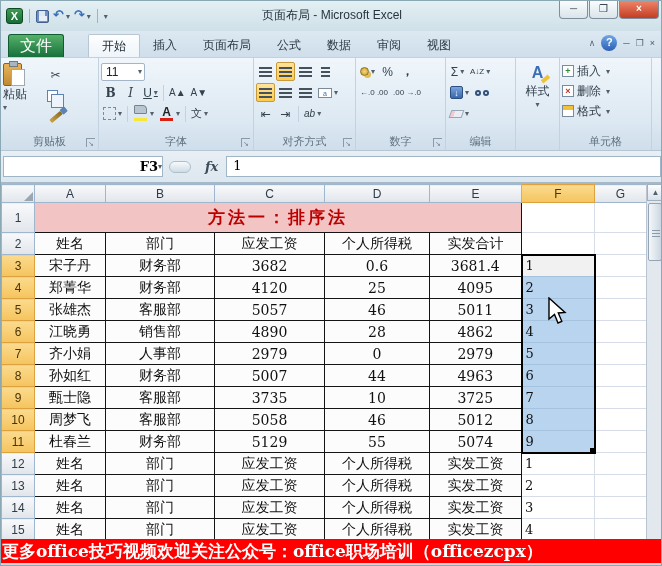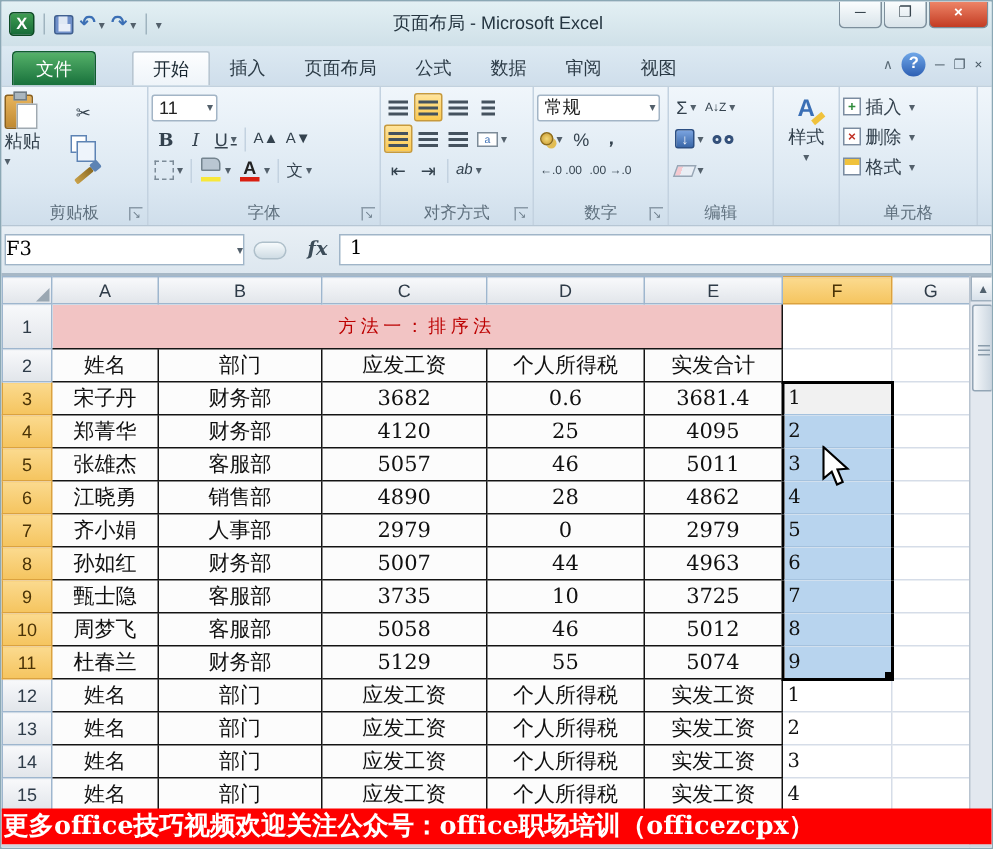--- a/index.html
+++ b/index.html
@@ -26,21 +26,21 @@
   .winbtns{position:absolute;right:4px;top:0;display:flex;}
   .wbtn{width:29px;height:18px;border:1px solid #7d8f9c;border-top:none;
     background:linear-gradient(#fbfdfe,#d9e4ea);border-radius:0 0 4px 4px;
     font-size:10px;color:#39464f;text-align:center;line-height:16px;margin-left:1px;}
   .wbtn.close{background:linear-gradient(#ee8568,#c33c23);color:#fff;width:40px;font-weight:bold;}
   
   .tabrow{position:absolute;left:0;top:30px;width:662px;height:26px;
     background:linear-gradient(#dce9f2,#cfdeeb);display:flex;align-items:flex-end;}
   .filetab{width:56px;height:23px;margin-left:7px;background:linear-gradient(#55b169,#17703b);
     border:1px solid #0f5c2e;border-bottom:none;border-radius:3px 3px 0 0;
-    color:#fff;font-size:12px;text-align:center;line-height:22px;}
+    color:#fff;font-size:16px;text-align:center;line-height:22px;}
   .tab{padding:0 13px;height:23px;font-size:12px;color:#2b3a45;line-height:22px;}
   .tab.active{background:linear-gradient(#fdfeff,#eef4f9);border:1px solid #b9c6d1;
     border-bottom:none;border-radius:2px 2px 0 0;color:#17252f;margin-left:24px;}
   .tabrow-right{position:absolute;right:6px;top:34px;display:flex;align-items:center;gap:6px;}
   .chev{font-size:9px;color:#5a6a76;}
   .helpbtn{width:16px;height:16px;border-radius:50%;background:linear-gradient(#6fa7e8,#2d5fb3);
     color:#fff;font-size:11px;font-weight:bold;text-align:center;line-height:15px;}
   .mini{font-size:9px;color:#4a5a66;line-height:12px;}
   
   .ribbon{position:absolute;left:0;top:56px;width:662px;height:94px;
@@ -94,41 +94,41 @@
   .sq{width:12px;height:12px;border:1px solid #7a8ba0;background:#fff;font-size:9px;font-weight:bold;text-align:center;line-height:11px;}
   .sq.ins{color:#2e8b3a;}
   .sq.del{color:#c03024;}
   .sq.fmt{background:linear-gradient(#f0c23c 4px,#fff 4px);}
   
   .fbar{position:absolute;left:0;top:150px;width:662px;height:33px;
     background:linear-gradient(#e8eff5,#dde7ef);border-bottom:2px solid #a7b8c6;
     display:flex;align-items:center;padding:3px 2px;}
   .namebox{width:160px;height:21px;background:#fff;border:1px solid #a0b5c8;
     display:flex;align-items:center;font-size:13px;font-family:"DejaVu Serif",serif;}
-  .namebox .nval{flex:1;text-align:left;}
+  .namebox .nval{flex:1;text-align:right;font-weight:bold;}
   .oval{width:22px;height:12px;border-radius:8px;background:linear-gradient(#f6fafc,#cfdce4);
     border:1px solid #aebfca;margin:0 6px;}
   .fxbtn{font-size:13px;font-style:italic;font-family:"DejaVu Serif",serif;
     font-weight:bold;color:#3c4c59;padding:0 8px;}
   .fcontent{flex:1;height:21px;background:#fff;border:1px solid #a0b5c8;
     font-size:13px;font-family:"DejaVu Serif",serif;padding:1px 6px;}
   
   .sheet{position:absolute;left:0;top:183px;width:662px;height:383px;background:#fff;}
   table.grid{border-collapse:collapse;table-layout:fixed;}
   .grid th,.grid td{padding:0;overflow:hidden;white-space:nowrap;}
   .ch,.rh,.corner{background:linear-gradient(#f8f9fb,#e1e5ea);border:1px solid #9eb6ce;
     font-size:12px;font-weight:normal;color:#2e3b48;text-align:center;
     font-family:"Liberation Sans",sans-serif;}
   .ch.sel,.rh.sel{background:linear-gradient(#fbda8e,#f5c45e);border-color:#dba23f;color:#4a3306;}
   .corner{position:relative;}
   .corner:after{content:"";position:absolute;right:1px;bottom:1px;
     border-left:9px solid transparent;border-bottom:9px solid #9aa7b2;}
   .grid td{font-family:"DejaVu Serif","Liberation Serif",serif;font-size:14px;color:#111;}
   td.t{border:1px solid #141414;text-align:center;background:#fcfcfc;}
-  td.banner{background:#f2c4c4;color:#bc0000;font-weight:normal;font-size:12px;letter-spacing:3px;}
+  td.banner{background:#f2c4c4;color:#bc0000;font-weight:bold;font-size:17px;letter-spacing:3px;}
   td.plain{border:1px solid #d6dde8;background:#fff;}
   td.fplain{border:1px solid #d6dde8;background:#fff;text-align:left;padding-left:3px;font-size:13px;}
   td.fsel{background:#b8d4ee;border-left:2px solid #000;border-right:2px solid #000;
     border-top:1px solid #a5c2de;border-bottom:1px solid #a5c2de;
     text-align:left;padding-left:3px;font-size:13px;}
   td.factive{background:#f1f1f1;border-top:2px solid #000;}
   td.fbottom{border-bottom:2px solid #000;position:relative;}
   .fill-handle{position:absolute;right:-1px;bottom:-1px;width:5px;height:5px;background:#000;}
   
   .vscroll{position:absolute;right:0;top:0;width:17px;height:383px;
@@ -279,25 +279,20 @@
         <div class="rbtn">⇤</div>
         <div class="rbtn">⇥</div>
         <div class="vsep"></div>
         <div class="rbtn dd" style="font-size:10px;font-style:italic">ab</div>
       </div>
       <div class="glabel">对齐方式</div>
       <div class="launcher">↘</div>
     </div>
 
     <div class="group" style="width:90px">
-      <div class="rrow">
-        <div class="combo dd" style="width:82px">
-            <span>常规</span>
-          </div>
-      </div>
       <div class="rrow">
         <div class="rbtn dd">
             <span class="coin"></span>
           </div>
         <div class="rbtn">%</div>
         <div class="rbtn" style="font-weight:bold">，</div>
       </div>
       <div class="rrow">
         <div class="rbtn deci">←.0 .00</div>
         <div class="rbtn deci">.00 →.0</div>

